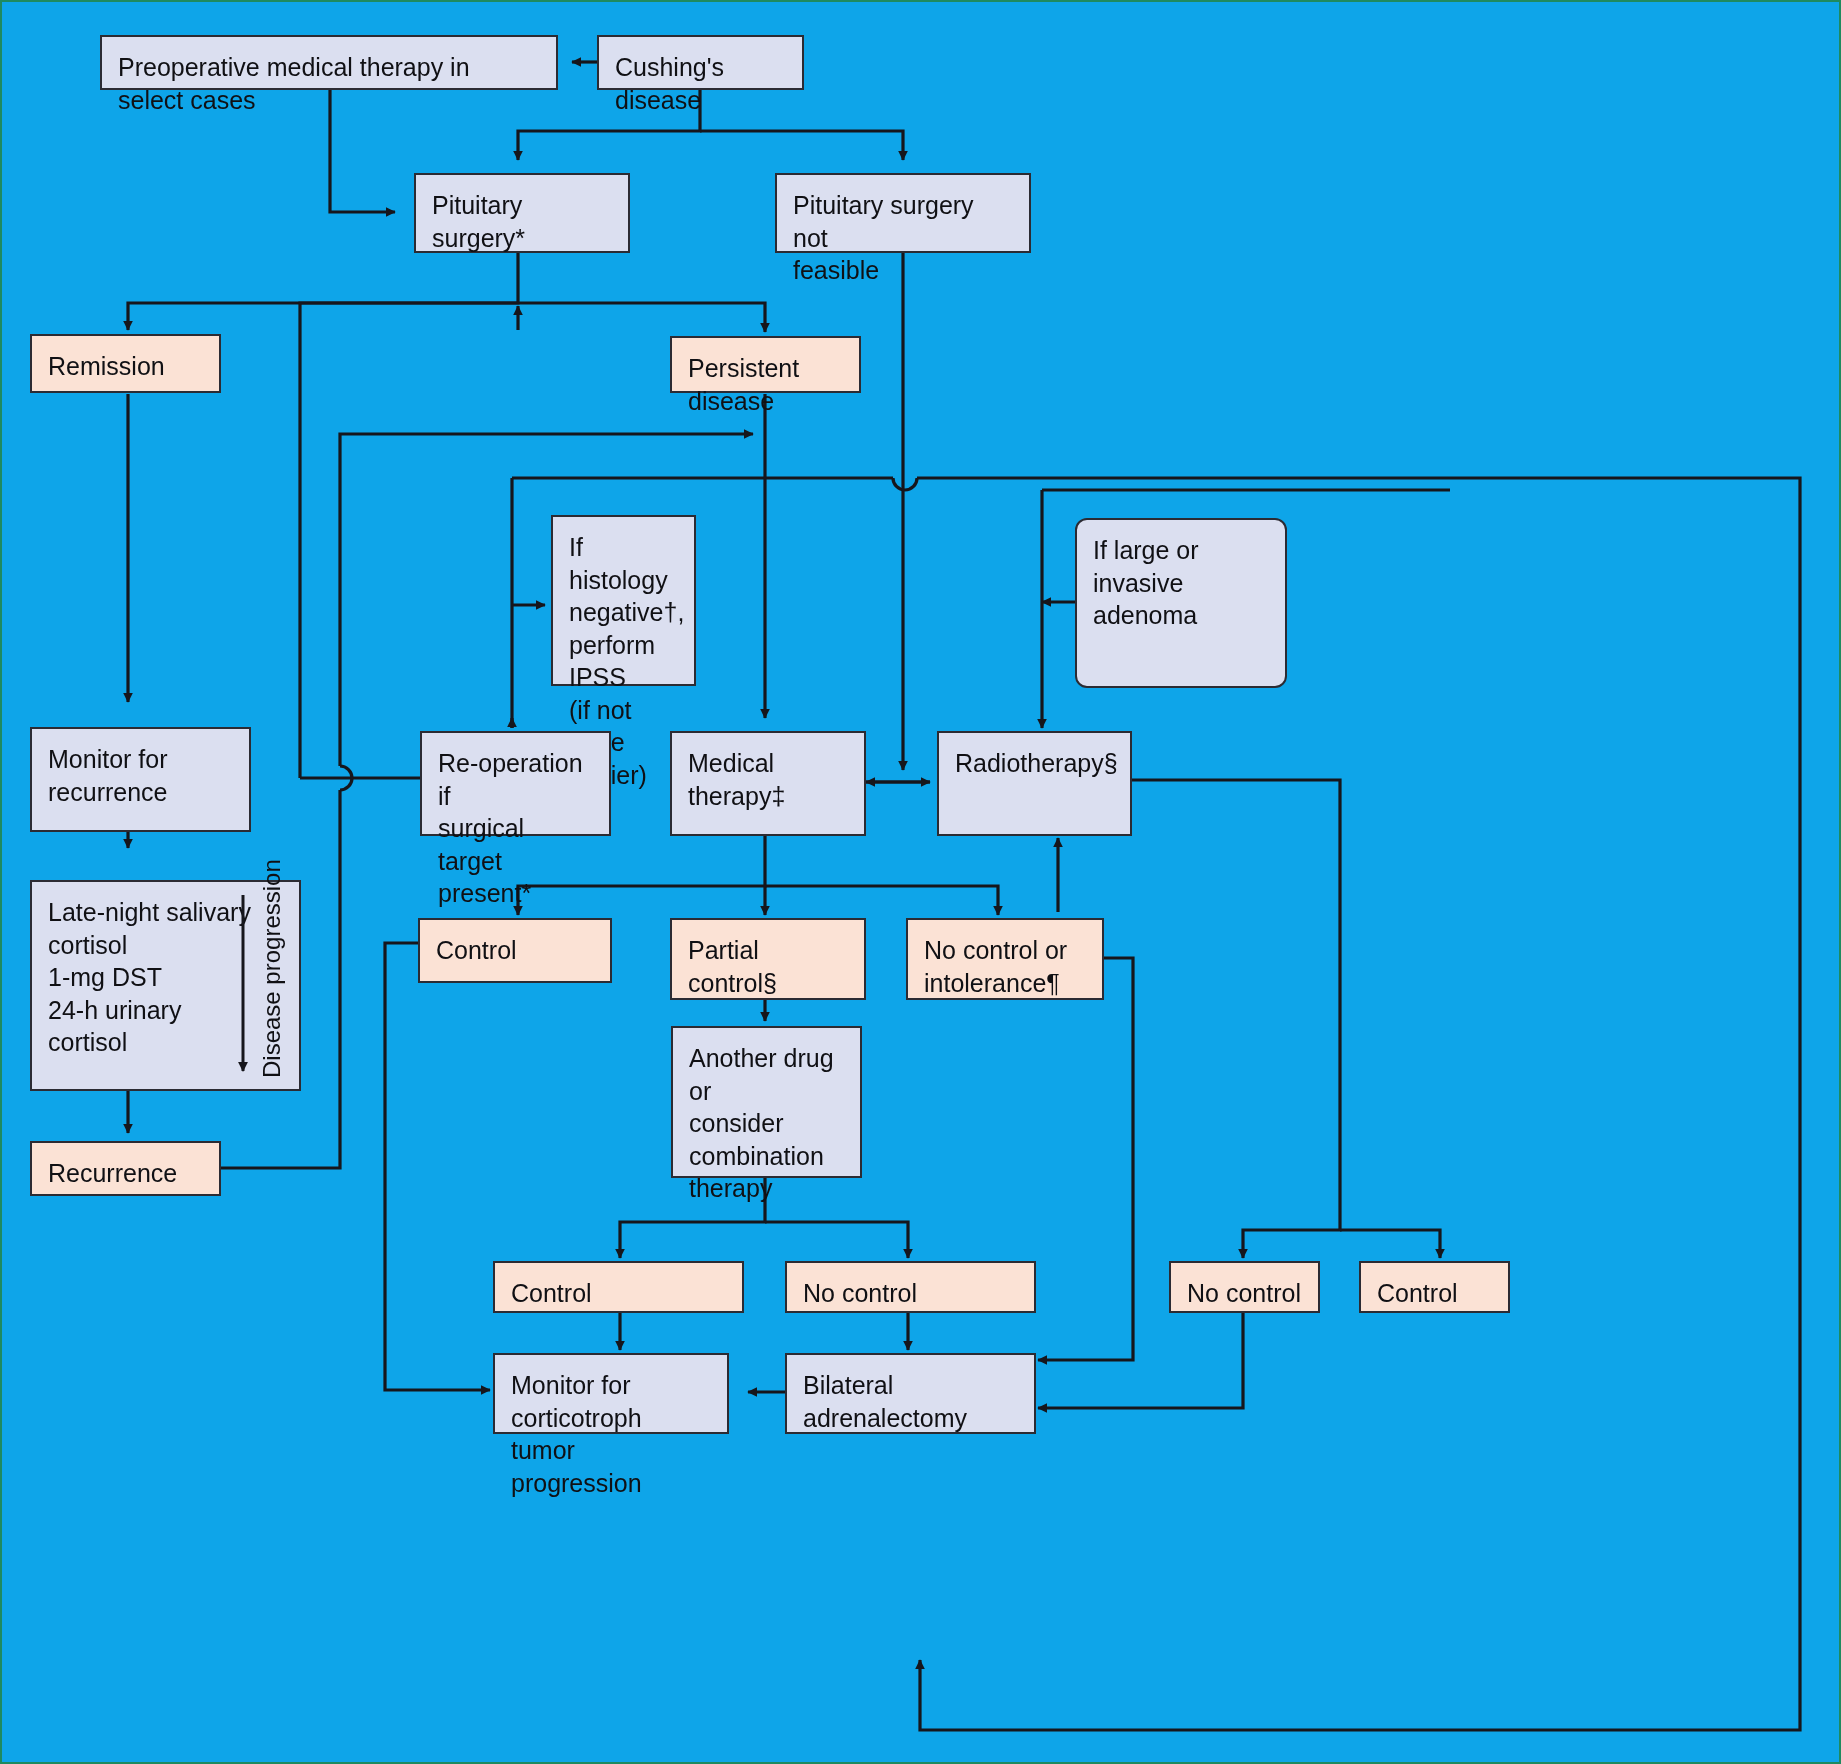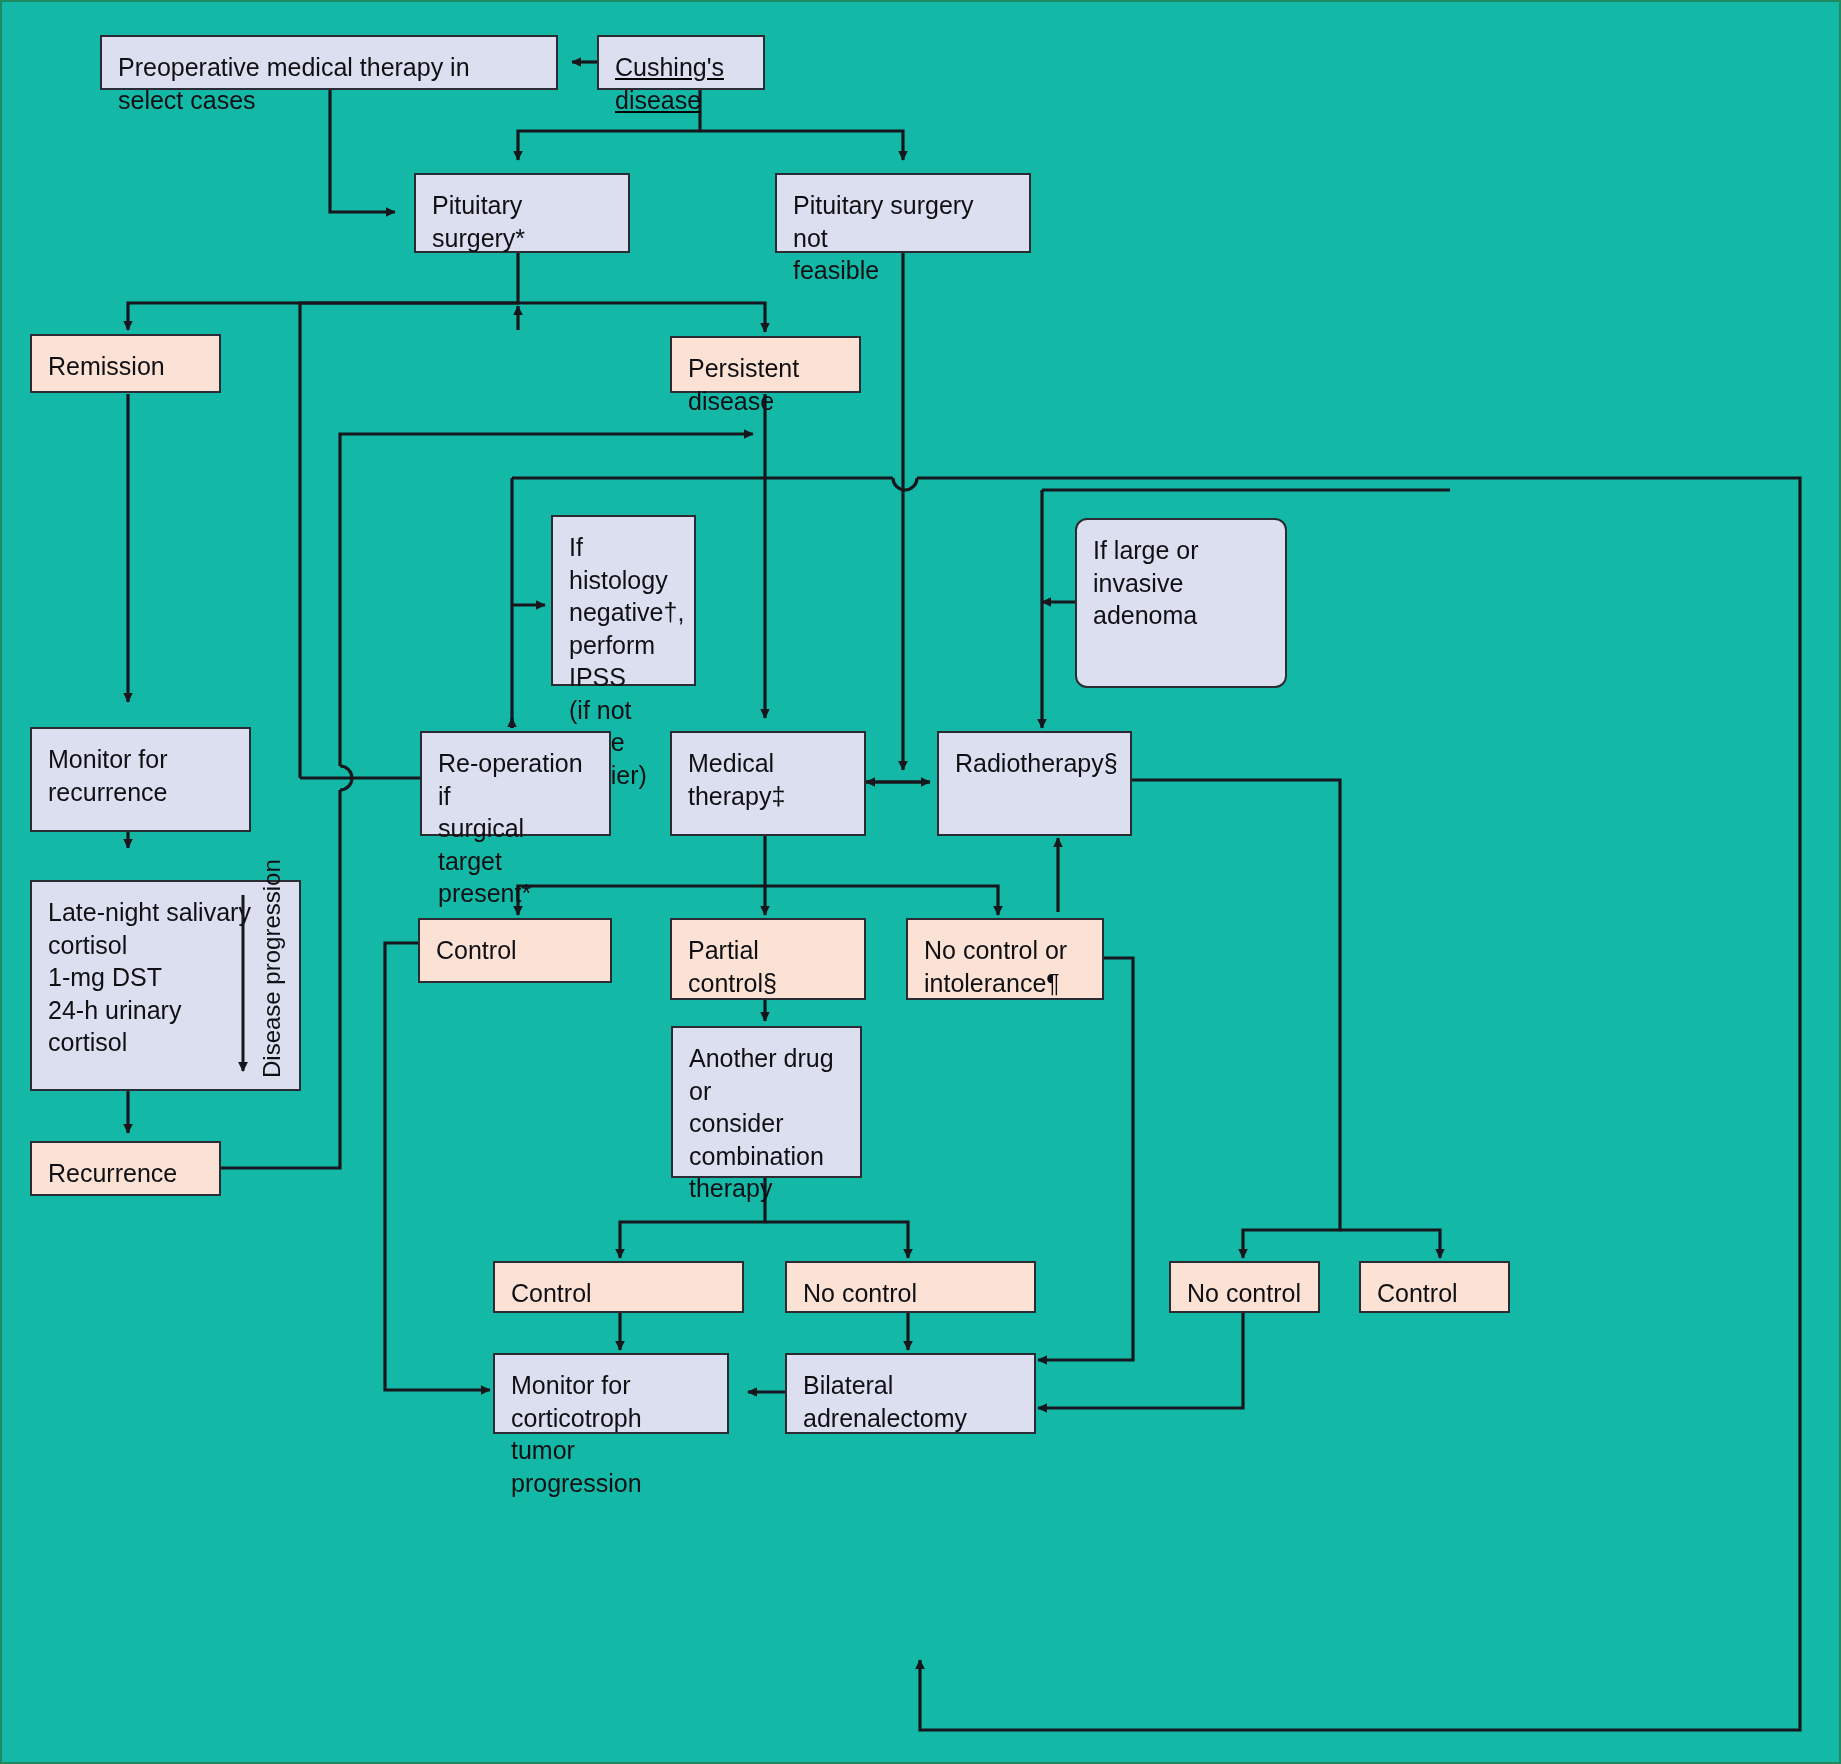--- a/index.html
+++ b/index.html
@@ -1,17 +1,17 @@
 <!DOCTYPE html>
 <html><head>
 <meta charset="utf-8">
 <style>
   html,body{margin:0;padding:0;background:#ffffff;}
   body{font-family:"Liberation Sans",sans-serif;}
-  #stage{position:relative;width:1841px;height:1764px;background:#14b8a6;overflow:hidden;}
+  #stage{position:relative;width:1841px;height:1764px;background:#0ea5e9;overflow:hidden;}
   #frame{position:absolute;inset:0;border:2px solid #1f8a5f;box-sizing:border-box;pointer-events:none;}
   svg#wires{position:absolute;left:0;top:0;width:1841px;height:1764px;}
   .node{position:absolute;box-sizing:border-box;border:2px solid #2b2b33;display:block;}
   .node .tx{display:block;padding:14px 16px 0 16px;font-size:25px;line-height:1.30;color:#101014;white-space:pre-line;}
   .blue{background:#dbdff0;}
   .peach{background:#fbe2d5;}
   .vlabel{position:absolute;transform-origin:0 0;transform:rotate(-90deg);font-size:24px;color:#101014;white-space:nowrap;}
 </style>
 </head>
 <body>
@@ -98,21 +98,21 @@
 
       <path d="M1058,912 L1058,838" marker-end="url(#ah)"></path>
 
     </g>
   </svg>
 
   <div class="node blue" style="left:100px;top:35px;width:458px;height:55px;">
     <span class="tx">Preoperative medical therapy in select cases</span>
   </div>
 
-  <div class="node blue" style="left:597px;top:35px;width:168px;height:55px;text-decoration:underline;">
+  <div class="node blue" style="left:597px;top:35px;width:207px;height:55px;">
     <span class="tx">Cushing's disease</span>
   </div>
 
   <div class="node blue" style="left:414px;top:173px;width:216px;height:80px;">
     <span class="tx">Pituitary surgery*</span>
   </div>
 
   <div class="node blue" style="left:775px;top:173px;width:256px;height:80px;">
     <span class="tx">Pituitary surgery not
 feasible</span>

